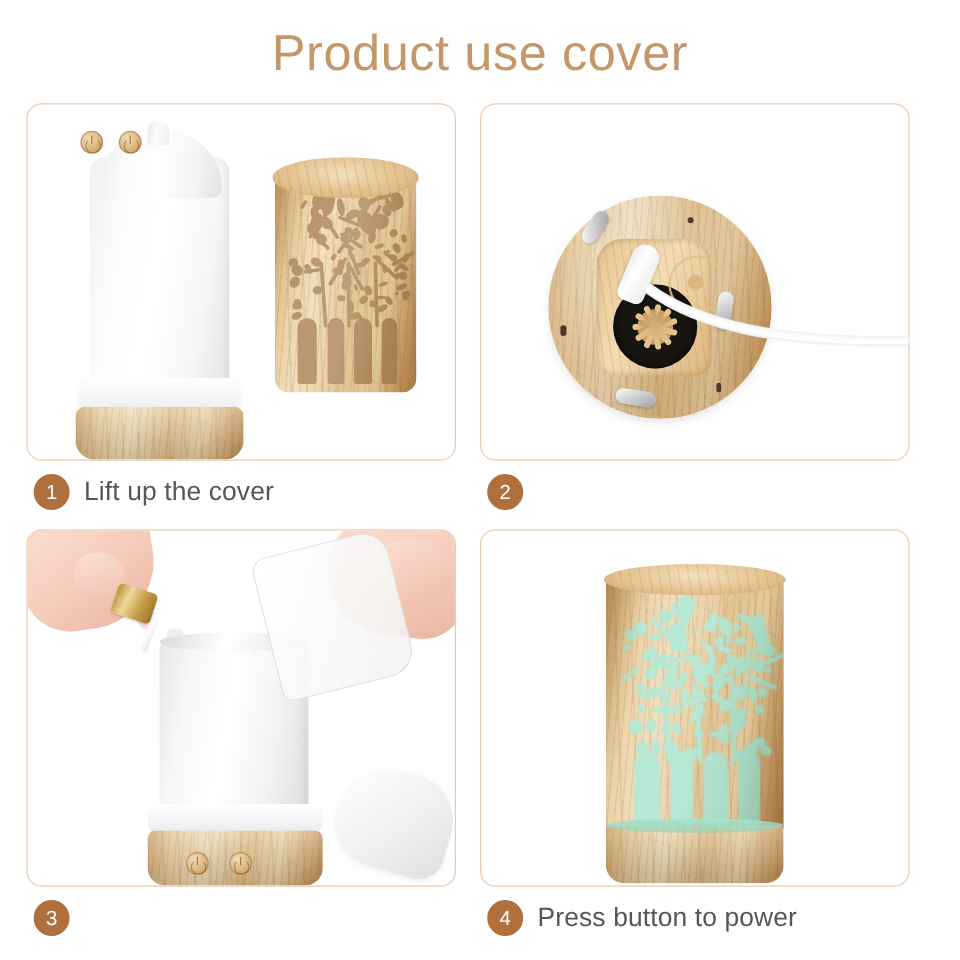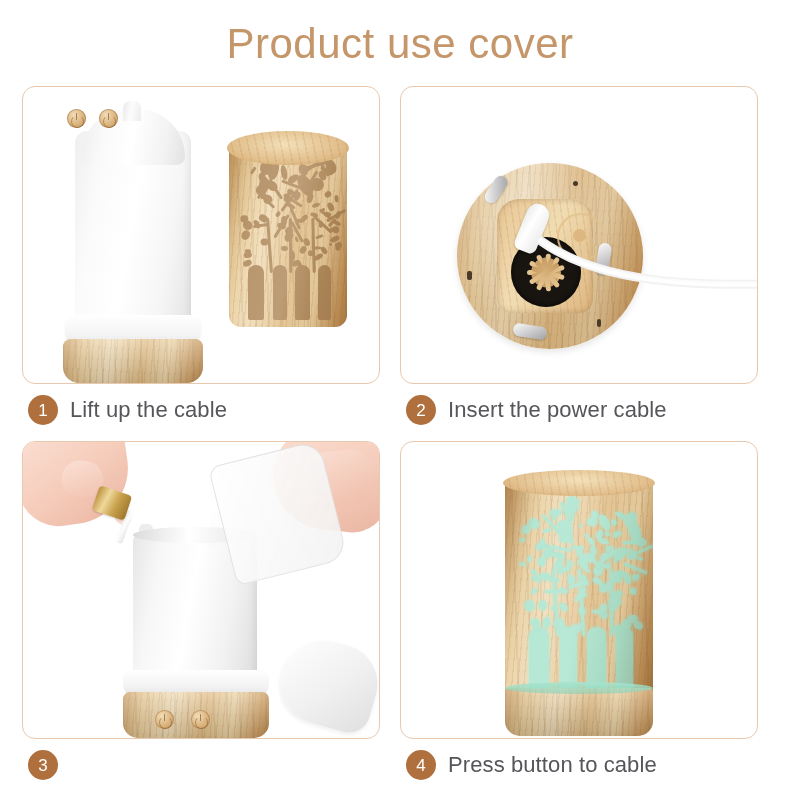--- a/index.html
+++ b/index.html
@@ -436,21 +436,21 @@
                 <div class="cut" style="left: 70.4683px; top: 29.3305px; width: 12.7014px; height: 23.4949px; border-radius: 50%; transform: rotate(-28.9061deg); background: rgb(176, 138, 92);"></div>
                 <div class="cut" style="left: 52.4299px; top: 20.3231px; width: 6.37749px; height: 14.7925px; border-radius: 50%; transform: rotate(-9.72585deg); background: rgb(176, 138, 92);"></div>
               </div>
           </div>
           <div class="p1-cover-top"></div>
 
         </div>
       </div>
       <div class="caption">
         <div class="badge">1</div>
-        <div class="cap-text">Lift up the cable</div>
+        <div class="cap-text">Lift up the cover</div>
       </div>
     </div>
 
     <div class="cell c2">
       <div class="panel">
         <div class="art">
 
           <div class="p2-disc wood"></div>
           <div class="p2-inner"></div>
 
@@ -483,21 +483,20 @@
               <path d="M2,4 C44,34 108,50 226,47" stroke="#F2F2F2" stroke-width="9" fill="none" stroke-linecap="round"></path>
               <path d="M2,4 C44,34 108,50 226,47" stroke="#FFFFFF" stroke-width="5" fill="none" stroke-linecap="round"></path>
               <path d="M2,2 C44,32 108,48 226,45" stroke="#FBFBFB" stroke-width="2" fill="none" stroke-linecap="round" opacity=".9"></path>
             </svg>
           </div>
 
         </div>
       </div>
       <div class="caption">
         <div class="badge">2</div>
-        <div class="cap-text">Insert the power cable</div>
       </div>
     </div>
 
     <div class="cell c3">
       <div class="panel">
         <div class="art">
 
           <div class="hand p3-hand-l">
             <div class="p3-finger-l">
               <div class="p3-nail-l"></div>
@@ -675,18 +674,18 @@
           <div class="p4-top"></div>
           <div class="p4-ring"></div>
           <div class="p4-skirt wood"></div>
           <div class="btn-dot" style="left:140px;top:246px;"></div>
           <div class="btn-dot" style="left:180px;top:246px;"></div>
 
         </div>
       </div>
       <div class="caption">
         <div class="badge">4</div>
-        <div class="cap-text">Press button to cable</div>
+        <div class="cap-text">Press button to power</div>
       </div>
     </div>
 
   </div>
 </div>
 
 </body></html>

